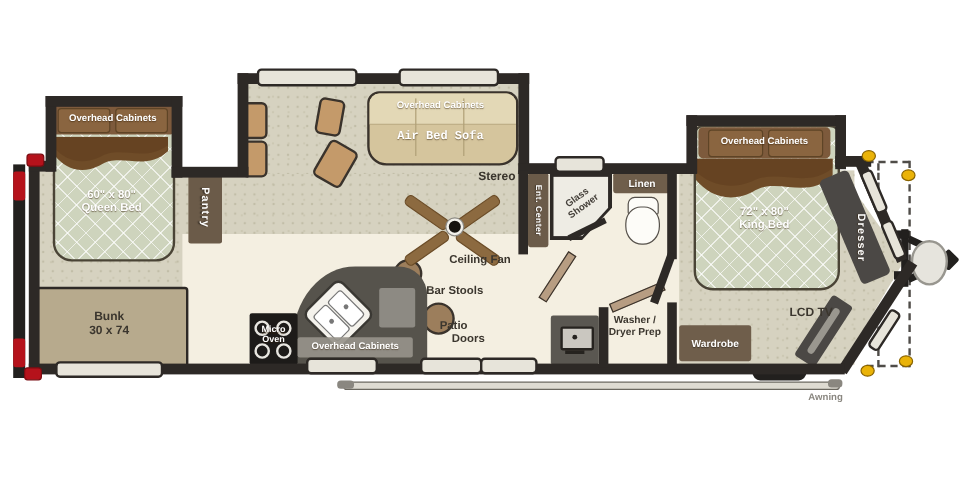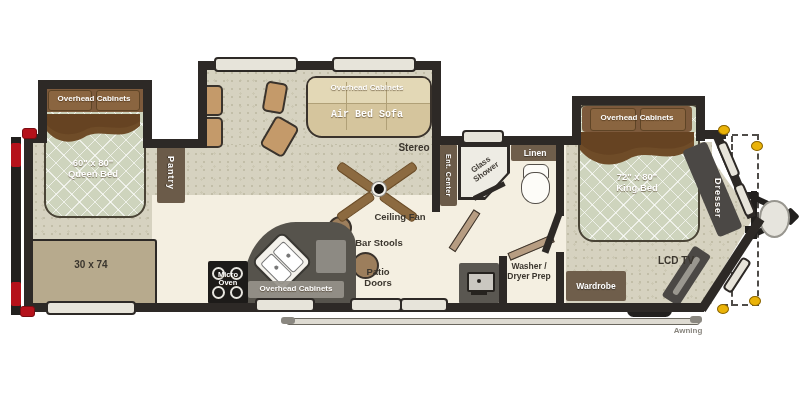--- a/index.html
+++ b/index.html
@@ -121,20 +121,21 @@
       <span style="display:block;">Queen Bed</span>
     </div>
   </div>
   <div class="abs" style="left:42px;top:88px;width:104px;height:24px;background:#7d5a3c;border-radius:4px;z-index:4;">
     <div style="position:absolute;left:6px;top:2px;width:42px;height:19px;background:#8a6540;border:1px solid #5e4426;border-radius:3px;"></div>
     <div style="position:absolute;left:54px;top:2px;width:42px;height:19px;background:#8a6540;border:1px solid #5e4426;border-radius:3px;"></div>
     <div class="lbl wlbl" style="left:0;top:7px;width:104px;font-size:8px;">Overhead Cabinets</div>
   </div>
   <div class="abs" style="left:30px;top:239px;width:123px;height:66px;background:#b7aa8d;border:2.5px solid #2d2926;border-radius:3px;z-index:3;">
     <div class="lbl" style="left:0;top:18px;width:118px;font-size:10px;">
+      <span style="display:block;">Bunk</span>
       <span style="display:block;">30 x 74</span>
     </div>
   </div>
   <div class="brown" style="left:157px;top:143px;width:28px;height:60px;background:#6b5b49;">
     <span class="vtext" style="font-size:9px;">Pantry</span>
   </div>
 
   <div class="chair" style="left:201px;top:85px;width:18px;height:27px;"></div>
   <div class="chair" style="left:264px;top:82px;width:18px;height:27px;transform:rotate(10deg);"></div>
   <div class="chair" style="left:201px;top:117px;width:18px;height:27px;"></div>
@@ -152,21 +153,21 @@
     <div class="blade" style="transform:rotate(35deg) translateX(5px);"></div>
     <div class="blade" style="transform:rotate(145deg) translateX(5px);"></div>
     <div class="blade" style="transform:rotate(215deg) translateX(5px);"></div>
     <div class="blade" style="transform:rotate(325deg) translateX(5px);"></div>
     <div style="position:absolute;left:38px;top:32px;width:10px;height:10px;background:#16130f;border:2px solid #f2f0ea;border-radius:50%;box-shadow:0 0 0 1px #8c8a84;"></div>
   </div>
   <div class="lbl" style="left:362px;top:212px;width:76px;font-size:9.5px;">Ceiling Fan</div>
   <div class="lbl" style="left:348px;top:238px;width:62px;font-size:9.5px;">Bar Stools</div>
   <div class="lbl" style="left:352px;top:267px;width:52px;font-size:9.5px;">
     <span style="display:block;">Patio</span>
-    <span style="display:block;">Doors</span>
+    <span style="display:block;text-align:right;">Doors</span>
   </div>
 
   <div class="stool" style="left:328px;top:216px;width:20px;height:20px;"></div>
   <div class="stool" style="left:352px;top:252px;width:23px;height:23px;"></div>
   <div class="abs" style="left:244px;top:222px;width:112px;height:82px;background:#56534c;border-radius:52px 24px 6px 6px/62px 24px 6px 6px;z-index:4;"></div>
   <div class="abs" style="left:316px;top:240px;width:30px;height:33px;background:#8d8a83;border-radius:2px;z-index:5;"></div>
   <div class="abs" style="left:260px;top:240px;width:40px;height:40px;background:#f4f2ec;border:2px solid #3a3833;border-radius:7px;transform:rotate(45deg);z-index:5;">
     <div style="position:absolute;left:6px;top:4px;width:28px;height:14px;background:#fff;border:1.5px solid #777;border-radius:3px;"></div>
     <div style="position:absolute;left:6px;top:21px;width:28px;height:14px;background:#fff;border:1.5px solid #777;border-radius:3px;"></div>
     <div style="position:absolute;left:18px;top:9px;width:4px;height:4px;background:#777;border-radius:50%;"></div>

